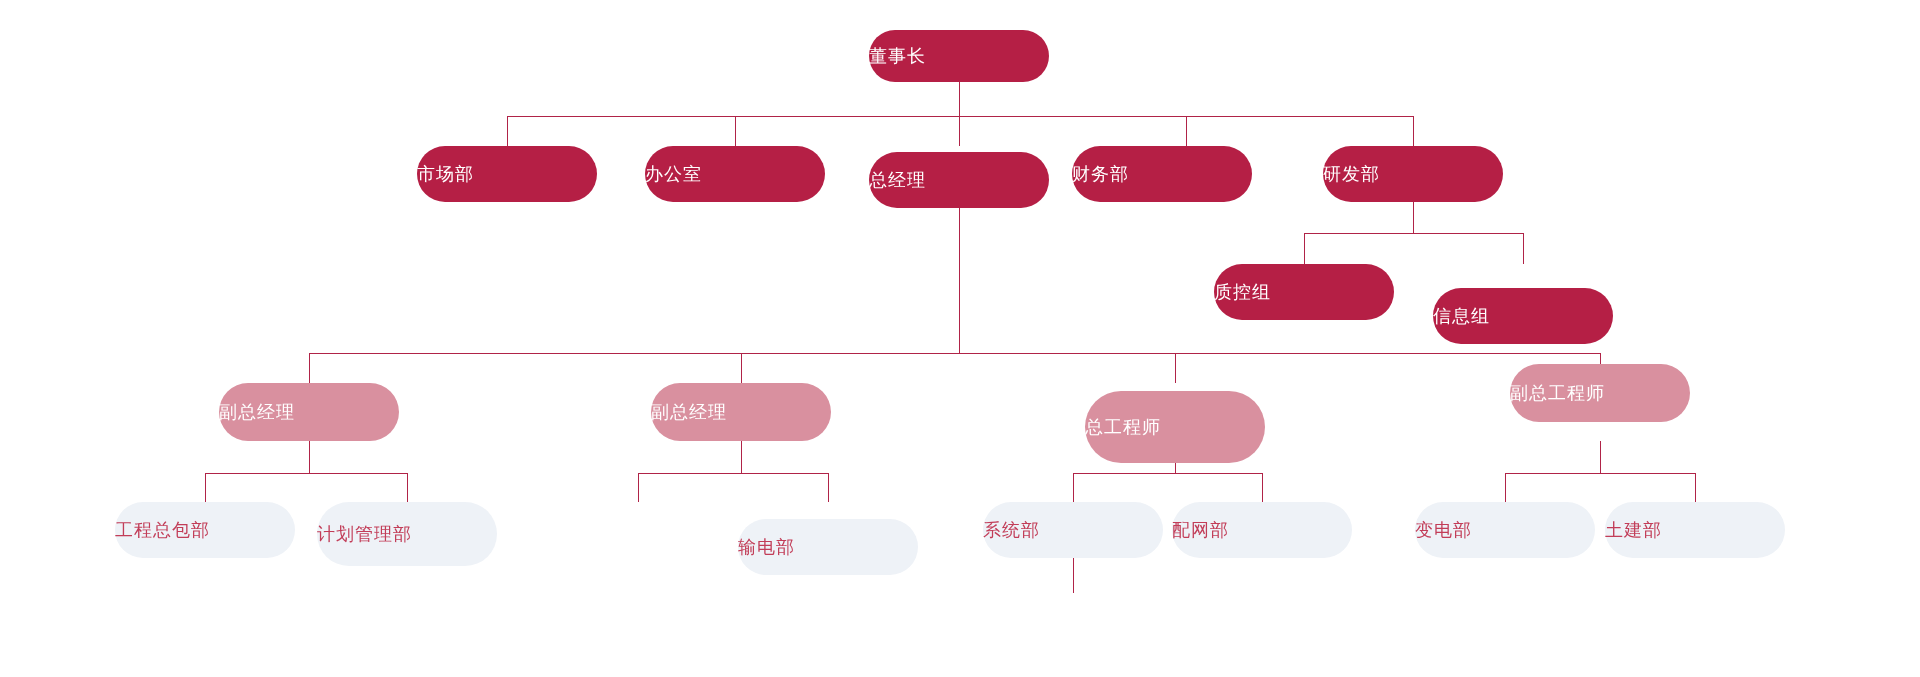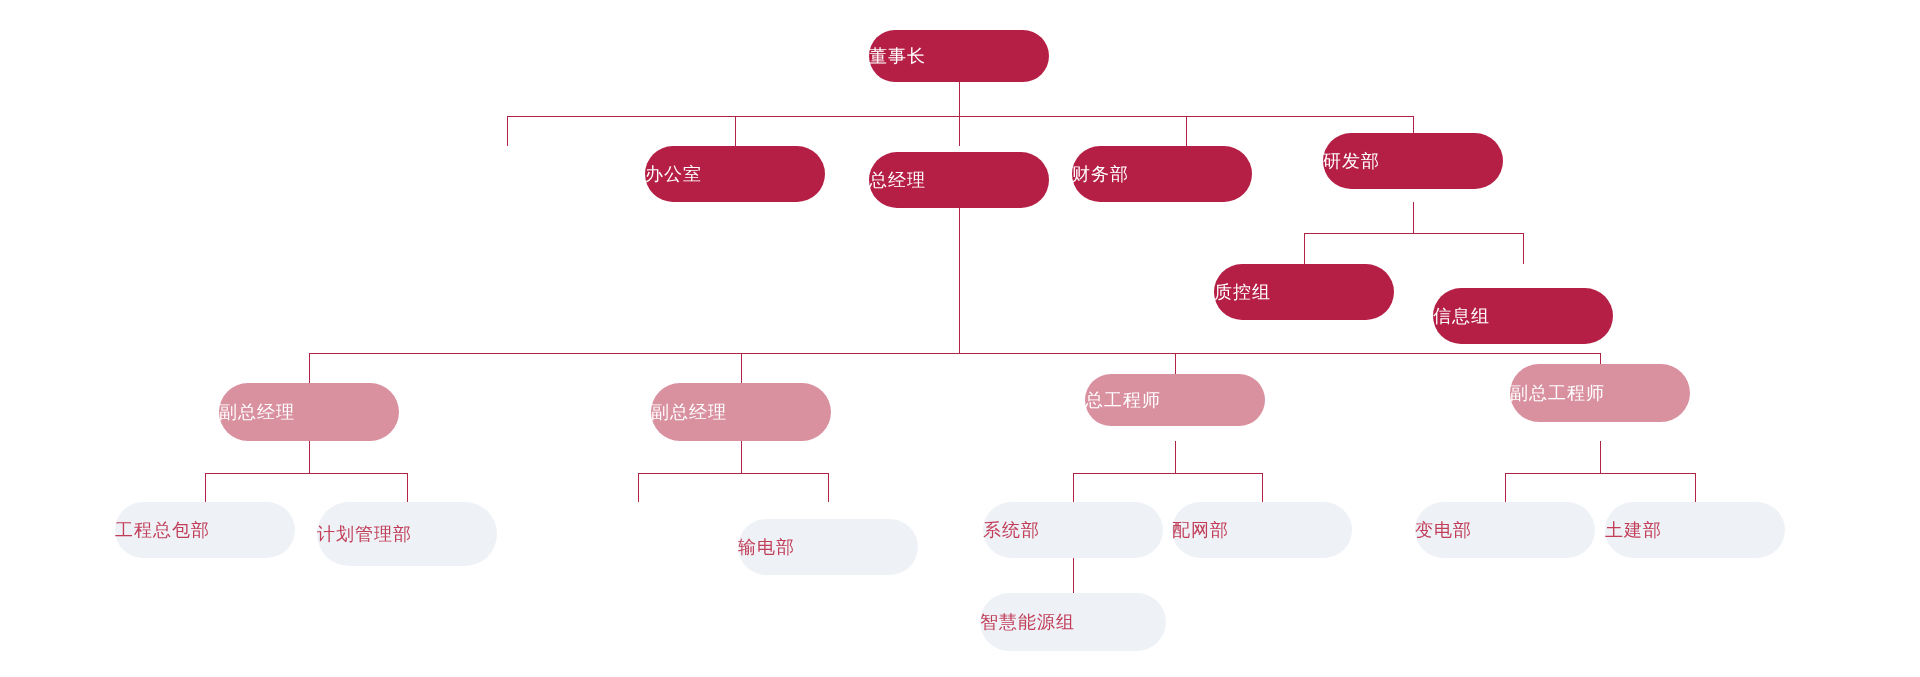--- a/index.html
+++ b/index.html
@@ -43,45 +43,48 @@
 <body>
 
 <div id="org-canvas">
   <svg id="edge-layer" viewBox="0 0 1920 677" shape-rendering="crispEdges">
       <path d="M 959 82 V 116 M 507 116 H 1413 M 507 116 V 146 M 735 116 V 146 M 959 116 V 146 M 1186 116 V 146 M 1413 116 V 146 M 1413 202 V 233 M 1304 233 H 1523 M 1304 233 V 264 M 1523 233 V 264 M 959 202 V 353 M 309 353 H 1600 M 309 353 V 383 M 741 353 V 383 M 1175 353 V 383 M 1600 353 V 383 M 309 441 V 473 M 205 473 H 407 M 205 473 V 502 M 407 473 V 502 M 741 441 V 473 M 638 473 H 828 M 638 473 V 502 M 828 473 V 502 M 1175 441 V 473 M 1073 473 H 1262 M 1073 473 V 502 M 1262 473 V 502 M 1600 441 V 473 M 1505 473 H 1695 M 1505 473 V 502 M 1695 473 V 502 M 1073 558 V 575 M 1073 575 V 593" fill="none" stroke="#b02347" stroke-width="1"></path>
     </svg>
 
   <div class="node dark" style="left: 869px; top: 30px; width: 180px; height: 52px;">
       <span>董事长</span>
     </div>
+  <div class="node dark" style="left: 417px; top: 146px; width: 180px; height: 56px;">
+      <span>市场部</span>
+    </div>
   <div class="node dark" style="left: 645px; top: 146px; width: 180px; height: 56px;">
       <span>办公室</span>
     </div>
   <div class="node dark" style="left: 869px; top: 146px; width: 180px; height: 56px; margin-top: 6px;">
       <span>总经理</span>
     </div>
   <div class="node dark" style="left: 1072px; top: 146px; width: 180px; height: 56px;">
       <span>财务部</span>
     </div>
-  <div class="node dark" style="left: 1323px; top: 133px; width: 180px; height: 56px;">
+  <div class="node dark" style="left: 1323px; top: 146px; width: 180px; height: 56px;">
       <span>研发部</span>
     </div>
   <div class="node dark" style="left: 1214px; top: 264px; width: 180px; height: 56px;">
       <span>质控组</span>
     </div>
   <div class="node dark" style="left: 1433px; top: 264px; width: 180px; height: 56px; margin-top: 24px;">
       <span>信息组</span>
     </div>
   <div class="node pink" style="left: 219px; top: 383px; width: 180px; height: 58px;">
       <span>副总经理</span>
     </div>
   <div class="node pink" style="left: 651px; top: 383px; width: 180px; height: 58px;">
       <span>副总经理</span>
     </div>
-  <div class="node pink" style="left: 1085px; top: 374px; width: 180px; height: 52px;">
+  <div class="node pink" style="left: 1085px; top: 391px; width: 180px; height: 72px;">
       <span>总工程师</span>
     </div>
   <div class="node pink" style="left: 1510px; top: 364px; width: 180px; height: 58px;">
       <span>副总工程师</span>
     </div>
   <div class="node light" style="left: 115px; top: 502px; width: 180px; height: 56px;">
       <span>工程总包部</span>
     </div>
   <div class="node light" style="left: 317px; top: 502px; width: 180px; height: 64px;">
       <span>计划管理部</span>
@@ -94,16 +97,13 @@
     </div>
   <div class="node light" style="left: 1172px; top: 502px; width: 180px; height: 56px;">
       <span>配网部</span>
     </div>
   <div class="node light" style="left: 1415px; top: 502px; width: 180px; height: 56px;">
       <span>变电部</span>
     </div>
   <div class="node light" style="left: 1605px; top: 502px; width: 180px; height: 56px;">
       <span>土建部</span>
     </div>
-  <div class="node light" style="left: 980px; top: 593px; width: 186px; height: 58px;">
-      <span>智慧能源组</span>
-    </div>
 </div>
 
 </body></html>

